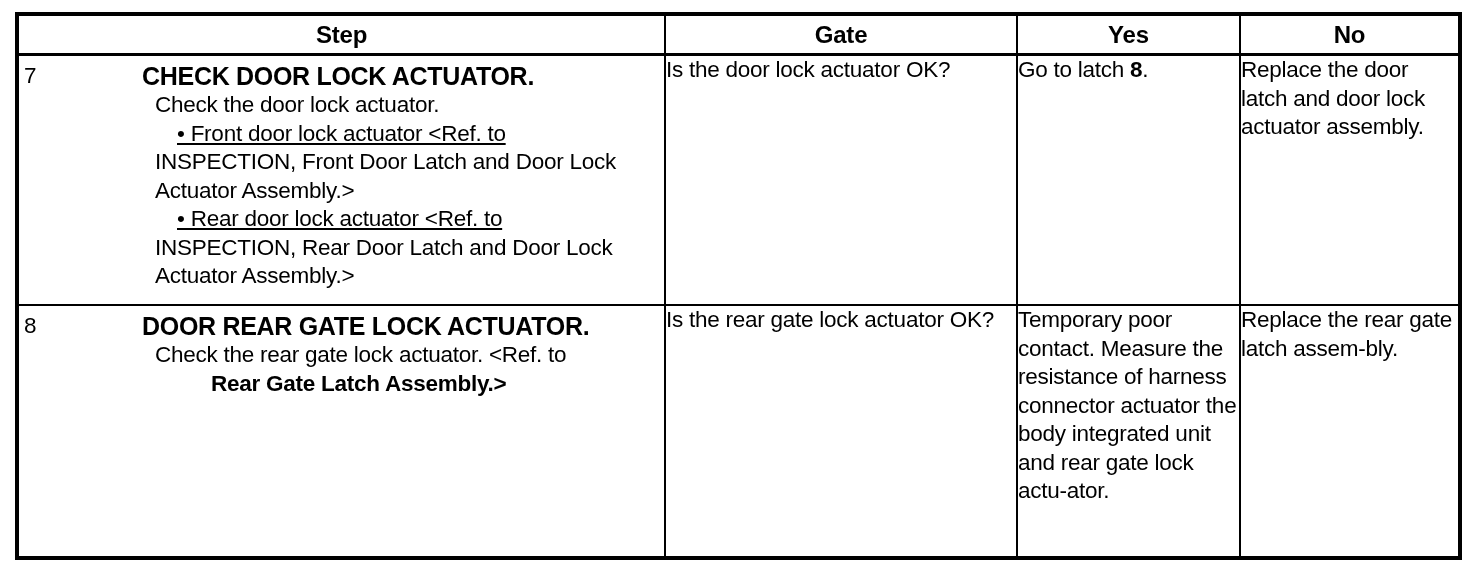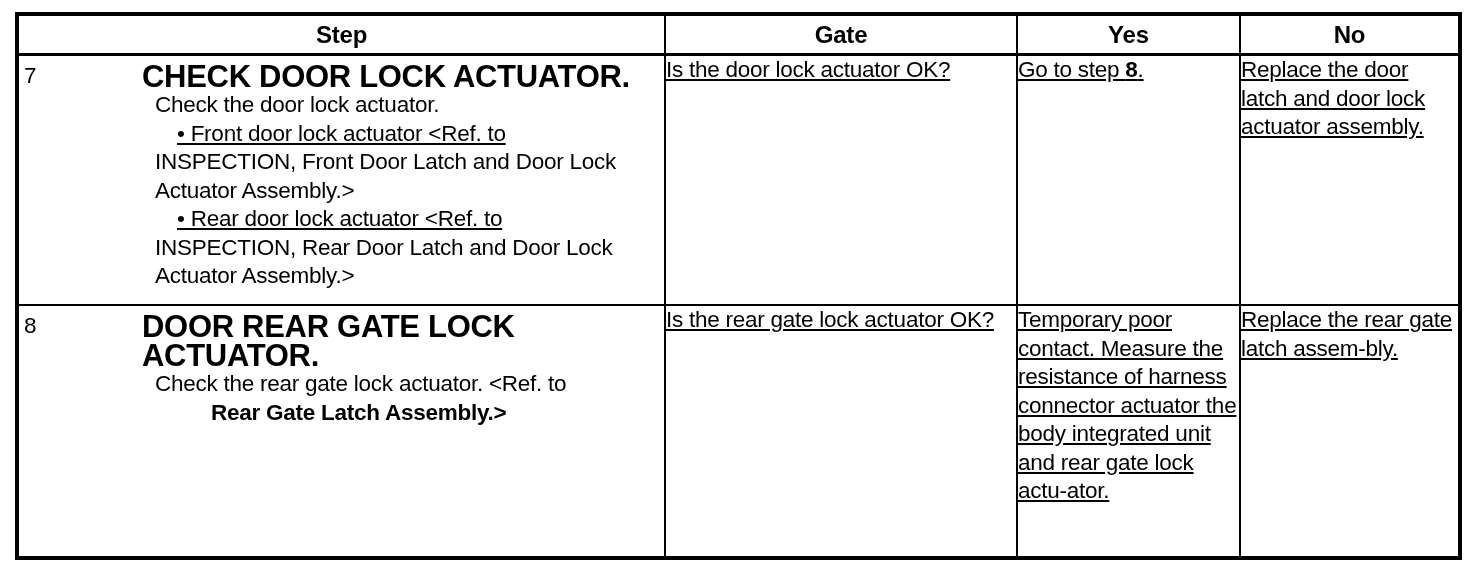--- a/index.html
+++ b/index.html
@@ -103,41 +103,41 @@
     font-size: 22.5px;
     line-height: 28.5px;
     font-weight: normal;
   }
   .step-body {
     margin-left: 123px;
     padding-right: 8px;
   }
   .step-title {
     font-weight: bold;
-    font-size: 31px;
+    font-size: 25px;
     line-height: 29px;
     letter-spacing: -0.3px;
   }
   .step-line {
     font-weight: normal;
     margin-left: 13px;
   }
   .step-line.indent2 {
     padding-left: 56px;
     font-weight: bold;
   }
   .bullet-first {
     padding-left: 22px;
     text-decoration: underline;
   }
 
   .row7-step { height: 248px; }
   .row8-step { height: 250px; }
 
-  .cell-text { display: block; text-decoration: underline; }
+  .cell-text { display: block; }
   .bold-inline { font-weight: bold; }
 </style>
 </head>
 <body>
 
 <div id="page">
 
   <table class="diag-table">
     <colgroup>
       <col class="col-step">
@@ -172,21 +172,21 @@
               <div class="step-line">Actuator Assembly.&gt;</div>
             </div>
           </div>
         </td>
 
         <td class="body-cell pad-cell">
           <span class="cell-text">Is the door lock actuator OK?</span>
         </td>
 
         <td class="body-cell pad-cell">
-          <span class="cell-text"><span>Go to step </span><span class="bold-inline">8</span><span>.</span></span>
+          <span class="cell-text"><span>Go to latch </span><span class="bold-inline">8</span><span>.</span></span>
         </td>
 
         <td class="body-cell pad-cell">
           <span class="cell-text">Replace the door latch and door lock actuator assembly.</span>
         </td>
       </tr>
 
       <tr>
         <td class="body-cell row8-step">
           <div class="step-cell-inner">

